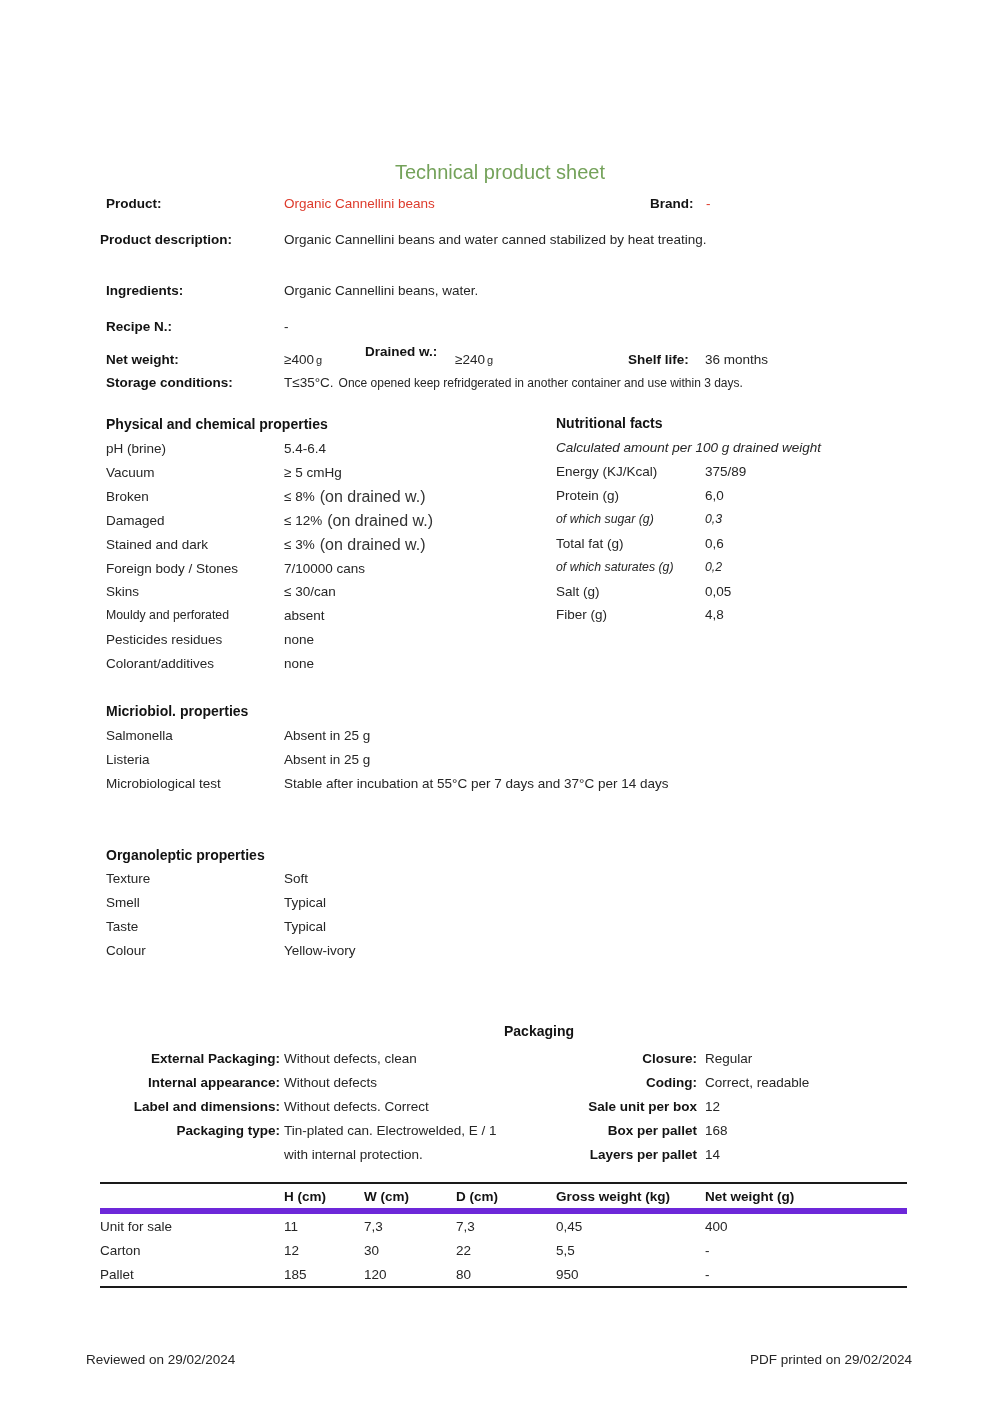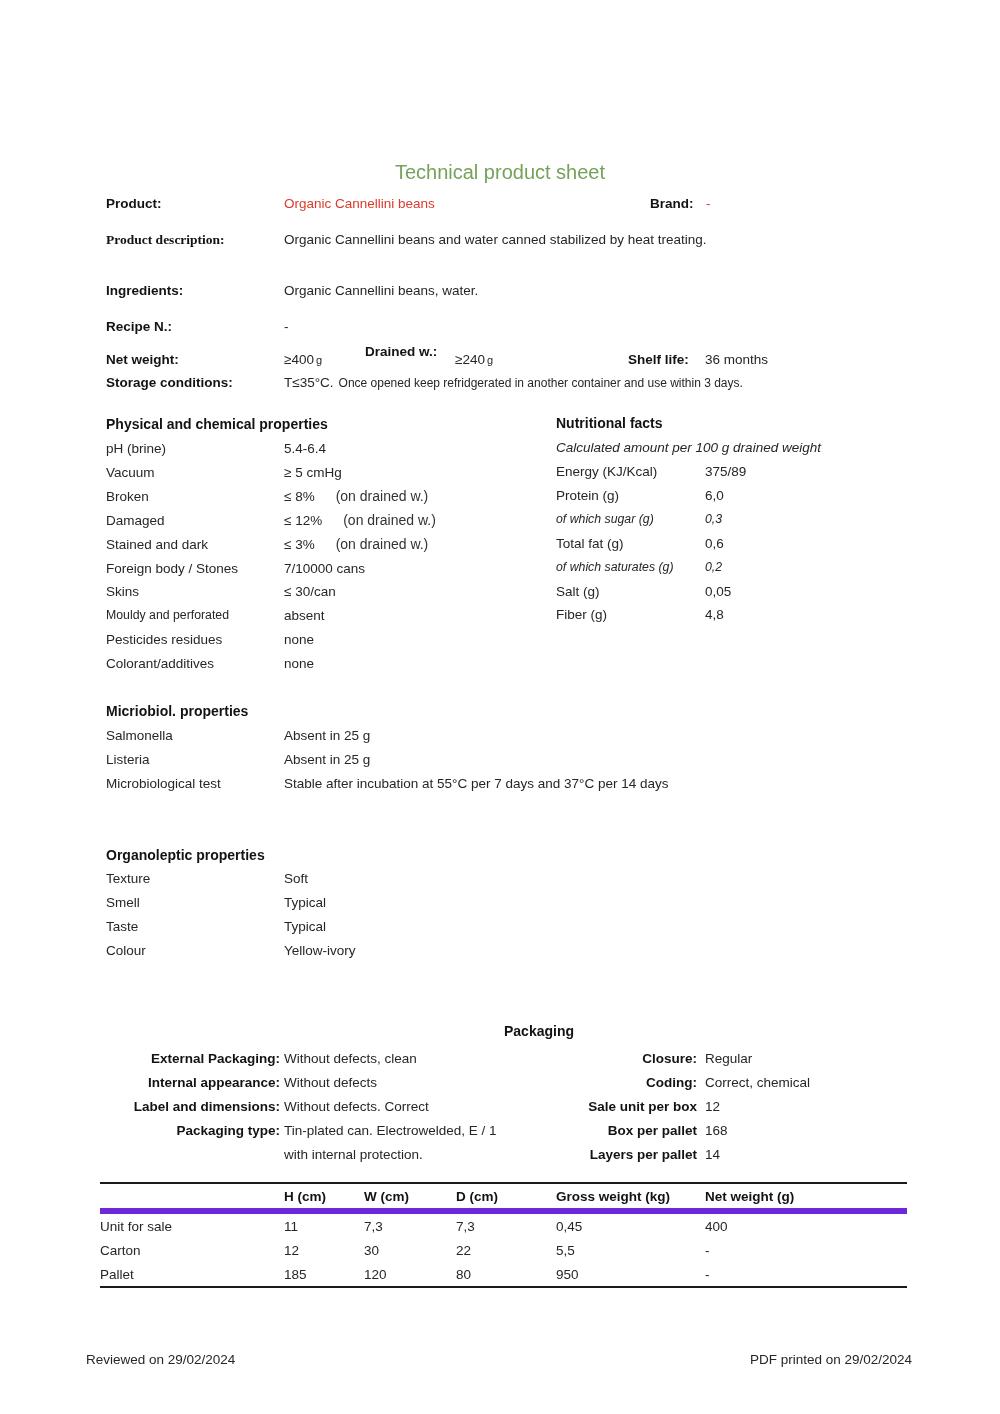--- a/index.html
+++ b/index.html
@@ -19,21 +19,21 @@
   .small-note { font-size:12px; margin-left:5px; }
   .section { position:absolute; }
   .sec-title { font-weight:700; color:#131313; font-size:14px; line-height:26px; white-space:nowrap; }
   .sub { font-style:italic; line-height:24px; white-space:nowrap; }
   .kv { display:flex; line-height:23.9px; white-space:nowrap; align-items:flex-end; }
   .kv .k { flex:none; }
   .phys .k { width:178px; }
   .nutr .k { width:149px; }
   .micro .k { width:178px; }
   .org .k { width:178px; }
-  .note { font-size:14px; margin-left:21px; color:#333; }
+  .note { font-size:16px; margin-left:5px; color:#333; }
   .small-k { font-size:12.3px; }
   .it-row { font-style:italic; font-size:12.3px; }
   .pk-title { position:absolute; top:1023px; left:0; width:1000px; text-align:center;
               font-weight:700; color:#131313; font-size:14px;padding-left:39px; }
   .pk-left { position:absolute; top:1047px; left:106px; }
   .pk-left .kv .k { width:174px; text-align:right; }
   .pk-left .kv .v { margin-left:4px; }
   .pk-right { position:absolute; top:1047px; left:450px; }
   .pk-right .kv .k { width:247px; text-align:right; }
   .pk-right .kv .v { margin-left:8px; }
@@ -51,21 +51,21 @@
 
 <div class="page">
 
   <div class="page-title">Technical product sheet</div>
 
   <div class="abs b" style="top:196px;left:106px;">Product:</div>
   <div class="abs red" style="top:196px;left:284px;">Organic Cannellini beans</div>
   <div class="abs b" style="top:196px;left:650px;">Brand:</div>
   <div class="abs red" style="top:196px;left:706px;">-</div>
 
-  <div class="abs b" style="top:232px;left:106px;font-family:Liberation Serif, serif;">Product description:</div>
+  <div class="abs b" style="top:232px;left:100px;">Product description:</div>
   <div class="abs" style="top:232px;left:284px;">Organic Cannellini beans and water canned stabilized by heat treating.</div>
 
   <div class="abs b" style="top:283px;left:106px;">Ingredients:</div>
   <div class="abs" style="top:283px;left:284px;">Organic Cannellini beans, water.</div>
 
   <div class="abs b" style="top:319px;left:106px;">Recipe N.:</div>
   <div class="abs" style="top:319px;left:284px;">-</div>
 
   <div class="abs b" style="top:352px;left:106px;">Net weight:</div>
   <div class="abs" style="top:352px;left:284px;"><span>≥400</span><span class="unit">g</span></div>
@@ -218,21 +218,21 @@
         <span class="v">with internal protection.</span>
       </div>
   </div>
   <div class="pk-right">
     <div class="kv">
         <span class="k b">Closure:</span>
         <span class="v">Regular</span>
       </div>
     <div class="kv">
         <span class="k b">Coding:</span>
-        <span class="v">Correct, chemical</span>
+        <span class="v">Correct, readable</span>
       </div>
     <div class="kv">
         <span class="k b">Sale unit per box</span>
         <span class="v">12</span>
       </div>
     <div class="kv">
         <span class="k b">Box per pallet</span>
         <span class="v">168</span>
       </div>
     <div class="kv">

